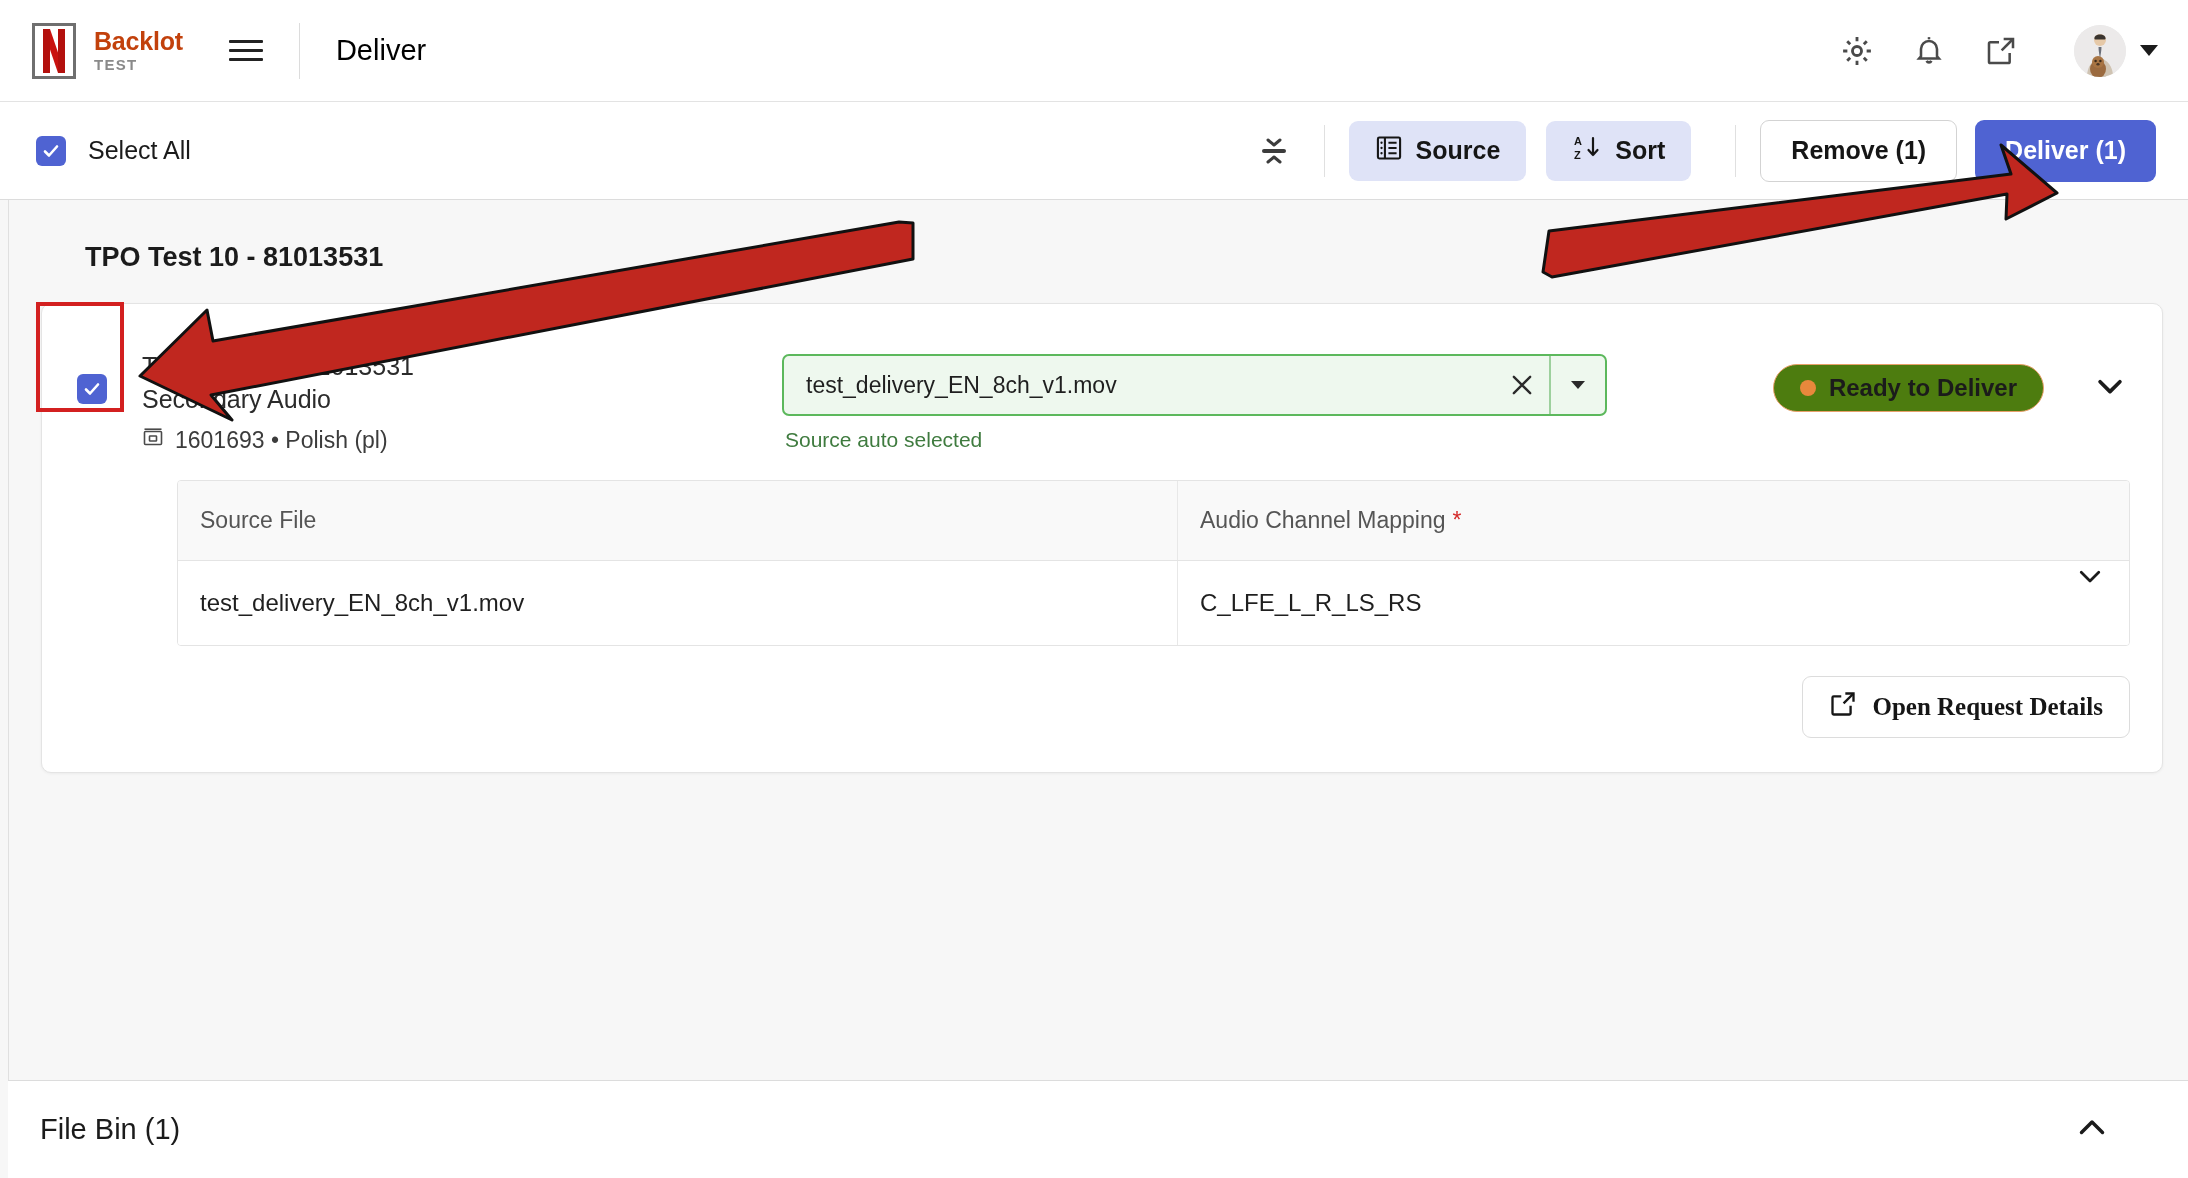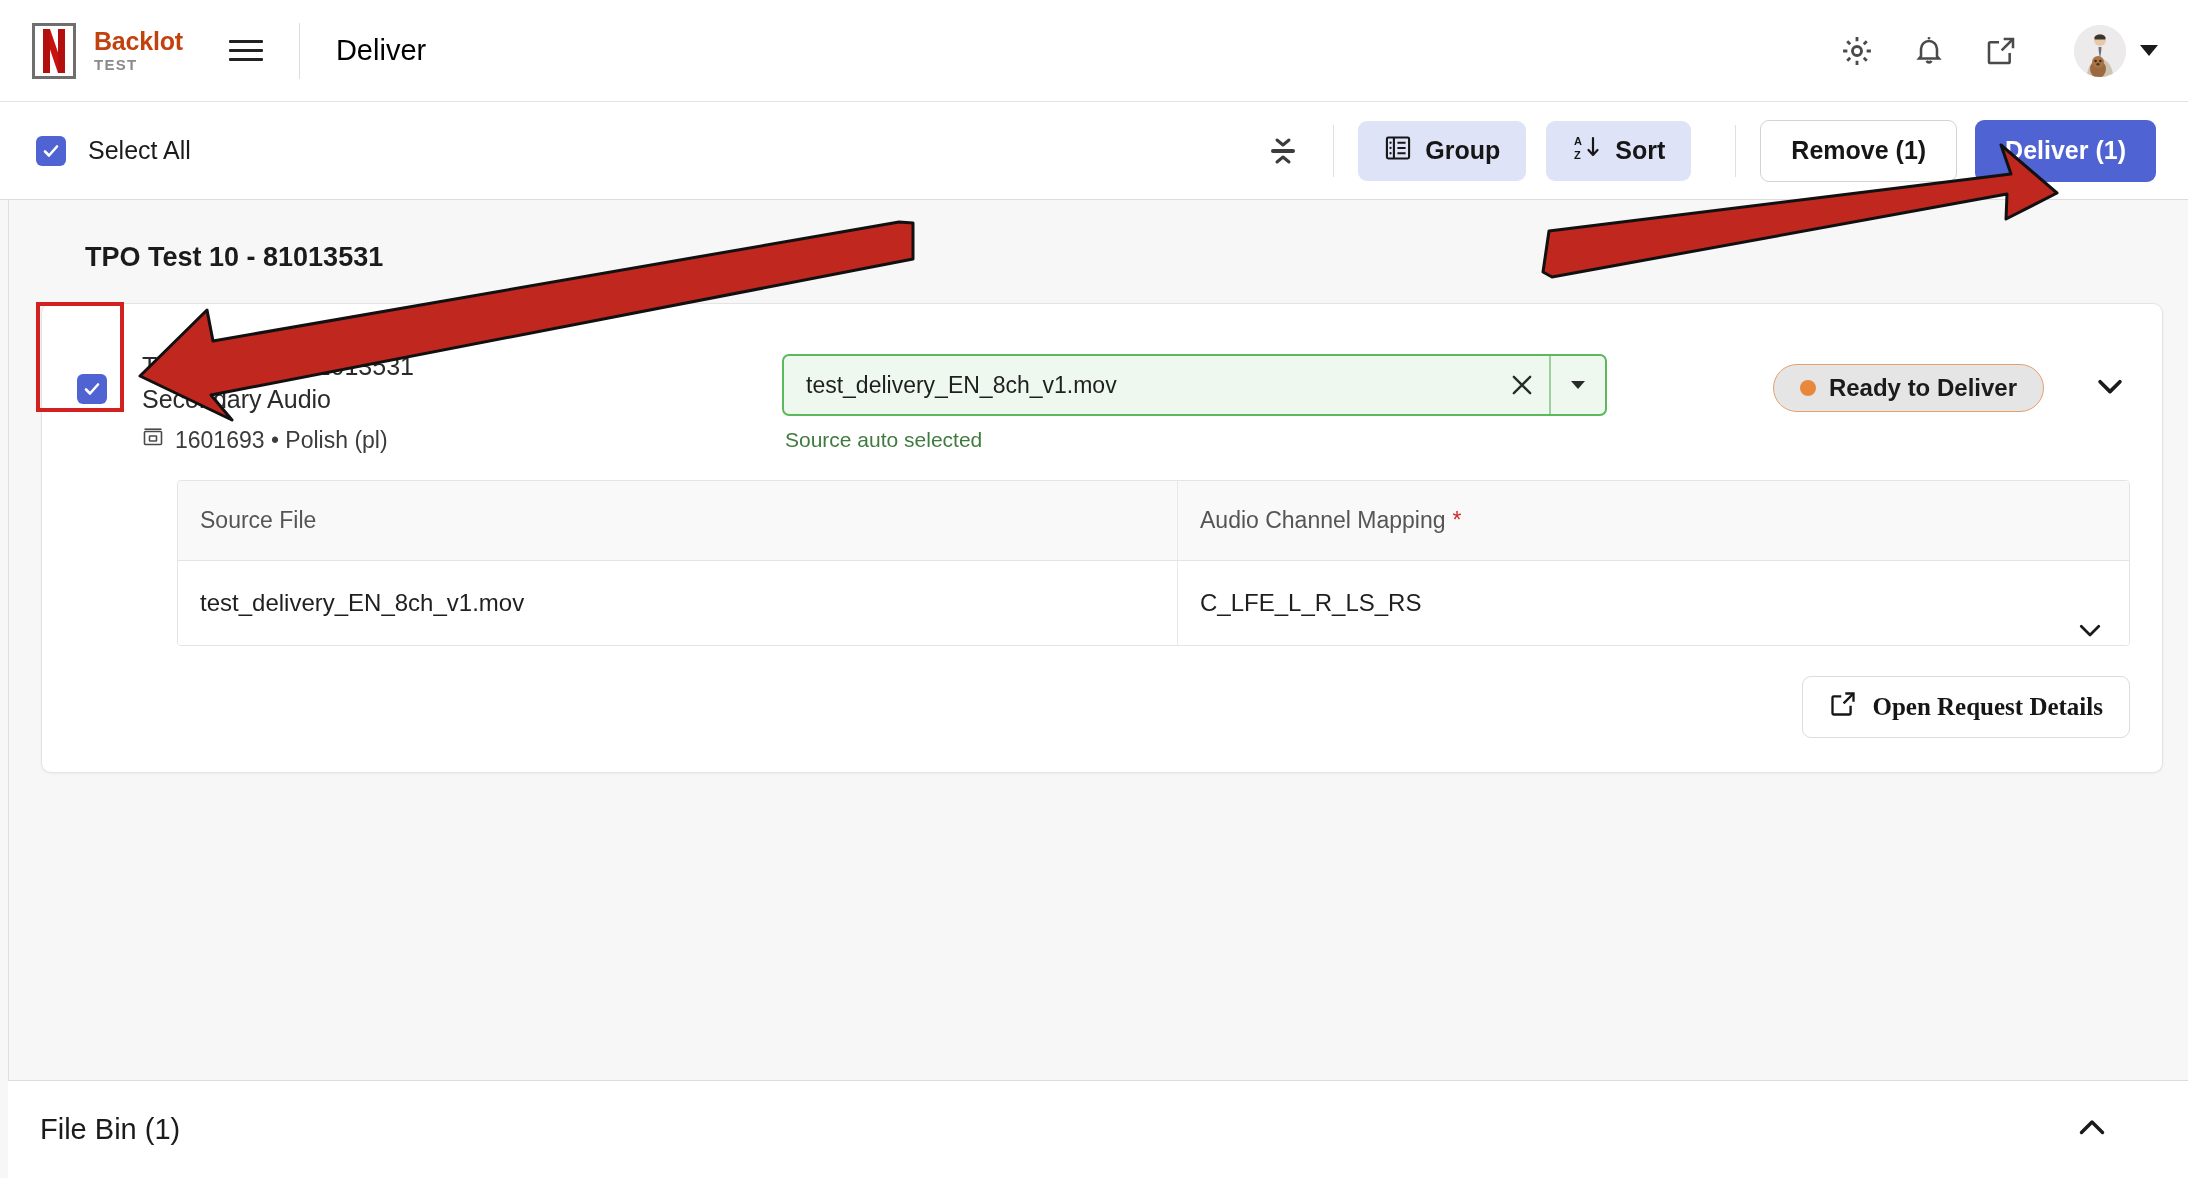--- a/index.html
+++ b/index.html
@@ -181,21 +181,21 @@
   }
   .helper-text {
     margin-top: 12px; margin-left: 3px;
     font-size: 21px; color: #3f7b3f;
   }
   .status-col {
     flex: 1; display: flex; align-items: flex-start;
     justify-content: flex-end; padding-top: 22px; padding-right: 30px; gap: 44px;
   }
   .status-badge {
-    background: #e5e5e5; border: 1px solid #e8a06a; border-radius: 999px;
+    background: #4d7c0f; border: 1px solid #e8a06a; border-radius: 999px;
     height: 48px; padding: 0 26px;
     display: flex; align-items: center; gap: 13px;
     font-size: 24px; font-weight: bold; color: #1b1b1b;
   }
   .status-dot { width: 16px; height: 16px; border-radius: 50%; background: #e8883c; }
   .row-chevron { display:flex; align-items:center; justify-content:center; width: 44px; height: 44px; cursor: pointer; }
 
   
   .inner-table {
     margin: 0 32px 0 135px;
@@ -209,21 +209,21 @@
     font-size: 23px; color: #555555;
   }
   .it-col1 { width: 1000px; border-right: 1px solid #e8e8e8; }
   .it-col2 { flex: 1; display: flex; align-items: center; }
   .req-star { color: #d42a2a; margin-left: 7px; font-size: 23px; }
   .it-body { display: flex; background: #ffffff; align-items: center; }
   .it-body .it-col1, .it-body .it-col2 {
     padding: 28px 0 28px 22px;
     font-size: 24px; color: #1f1f1f;
   }
-  .it-col2-cell { flex: 1; display: flex; align-items: flex-end; justify-content: space-between; padding-right: 24px; gap: 36px; }
+  .it-col2-cell { flex: 1; display: flex; align-items: flex-start; justify-content: space-between; padding-right: 24px; gap: 36px; }
   .card-footer { display: flex; justify-content: flex-end; padding: 30px 32px 34px 0; }
   .ghost-btn {
     background: #ffffff; border: 1px solid #dcdcdc; border-radius: 9px;
     height: 62px; padding: 0 26px;
     display: flex; align-items: center; gap: 15px;
     font-size: 25px; font-weight: bold; color: #161616;
     font-family: Liberation Serif, serif;
     cursor: pointer;
   }
 
@@ -347,21 +347,21 @@
         <span>
           <svg width="28" height="28" viewBox="0 0 24 24" fill="none" stroke="#161616" stroke-width="1.8">
             <rect x="2.5" y="3" width="19" height="18" rx="1.2"></rect>
             <path d="M8.5 3v18"></path>
             <path d="M11.5 7.5h7M11.5 12h7M11.5 16.5h7" stroke-width="1.6"></path>
             <circle cx="5.6" cy="7.5" r="1" fill="#161616" stroke="none"></circle>
             <circle cx="5.6" cy="12" r="1" fill="#161616" stroke="none"></circle>
             <circle cx="5.6" cy="16.5" r="1" fill="#161616" stroke="none"></circle>
           </svg>
         </span>
-        <span>Group</span>
+        <span>Source</span>
       </button>
 
       <button class="pill-btn">
         <span>
           <svg width="30" height="30" viewBox="0 0 30 30">
             <text x="2" y="12" font-family="Liberation Sans, sans-serif" font-size="11" font-weight="bold" fill="#161616">A</text>
             <text x="2" y="26" font-family="Liberation Sans, sans-serif" font-size="11" font-weight="bold" fill="#161616">Z</text>
             <path d="M21 5v17M21 22l-4.5-5M21 22l4.5-5" fill="none" stroke="#161616" stroke-width="2.2" stroke-linecap="round" stroke-linejoin="round"></path>
           </svg>
         </span>

